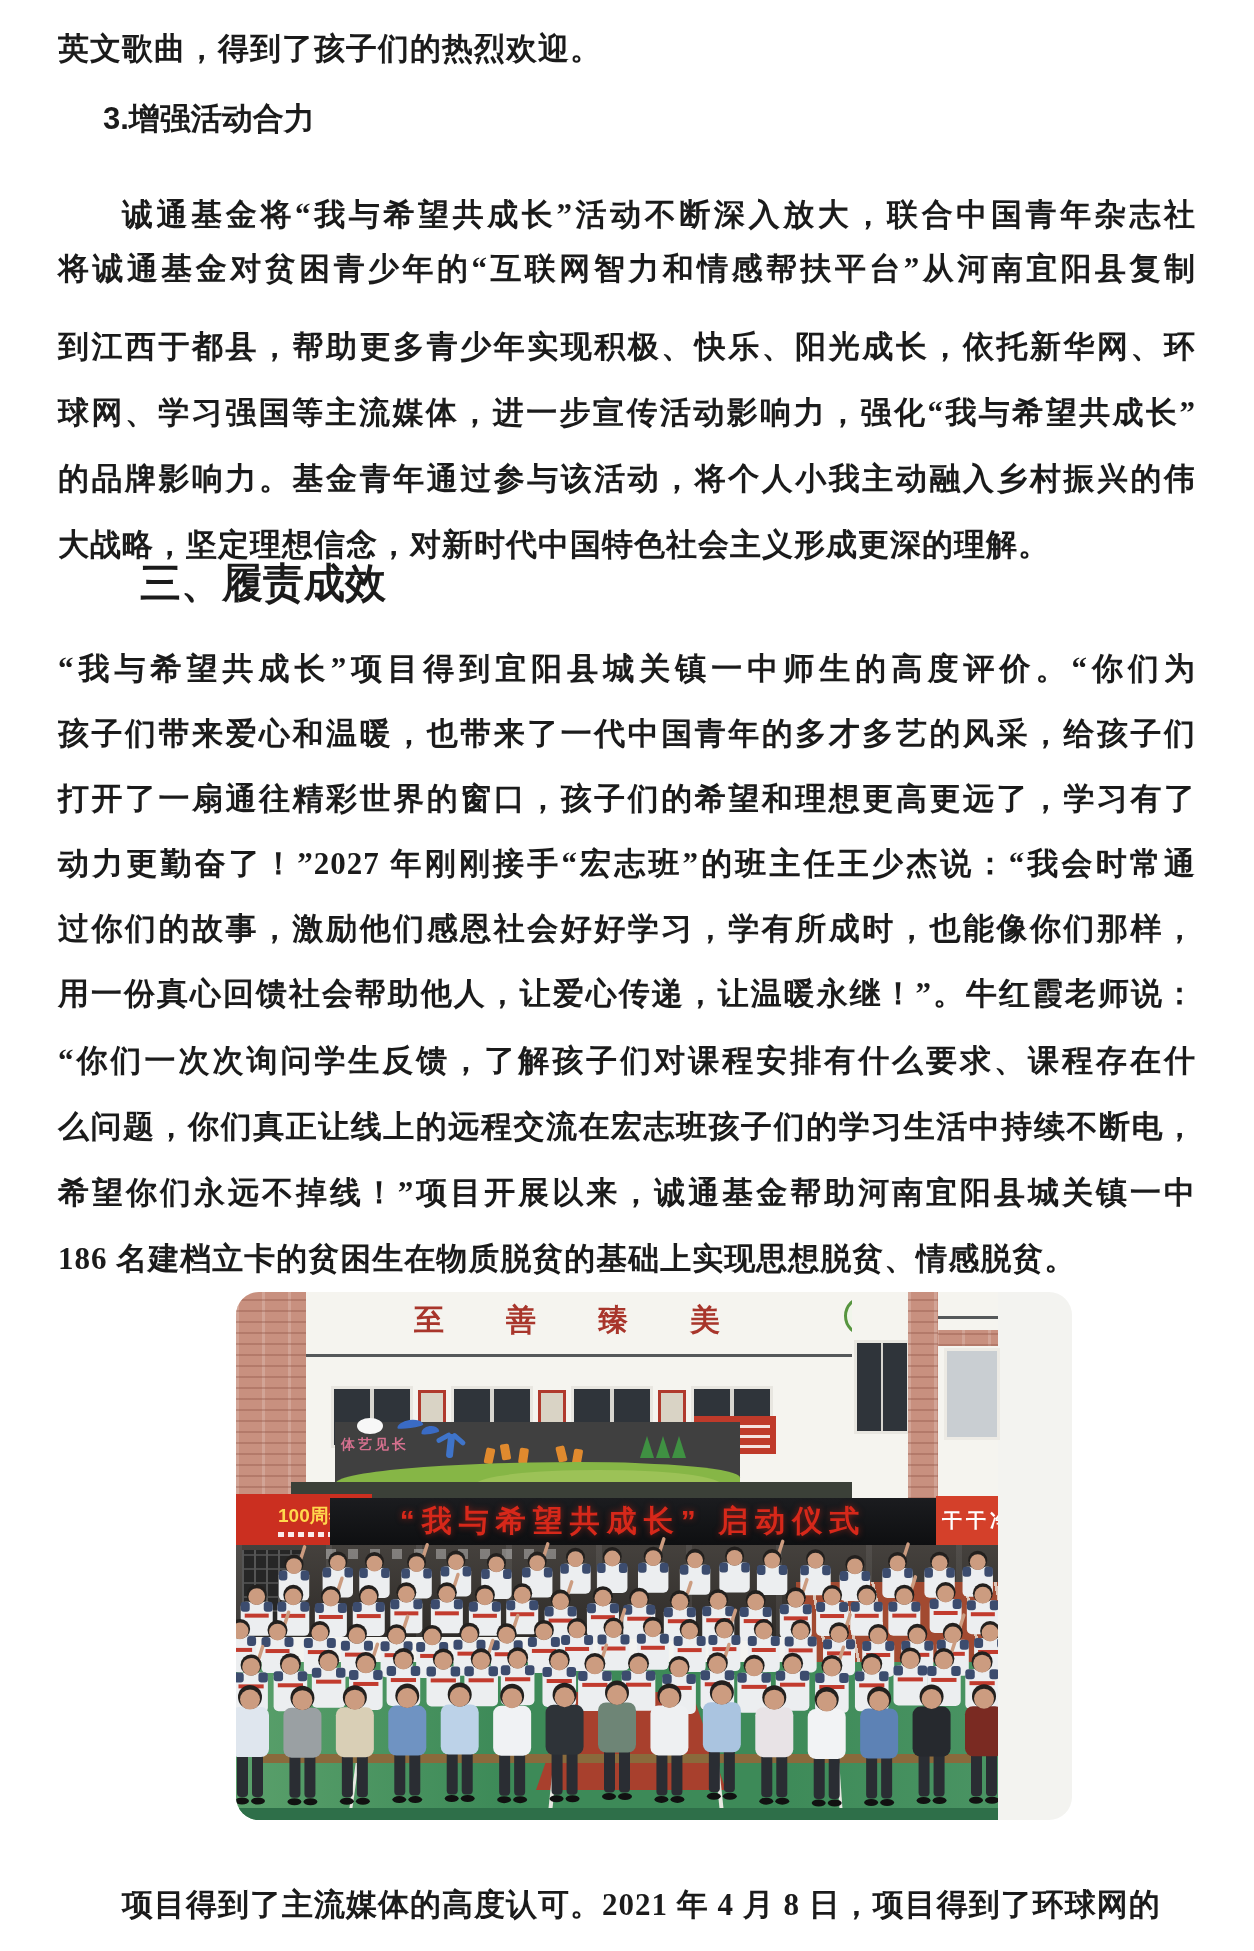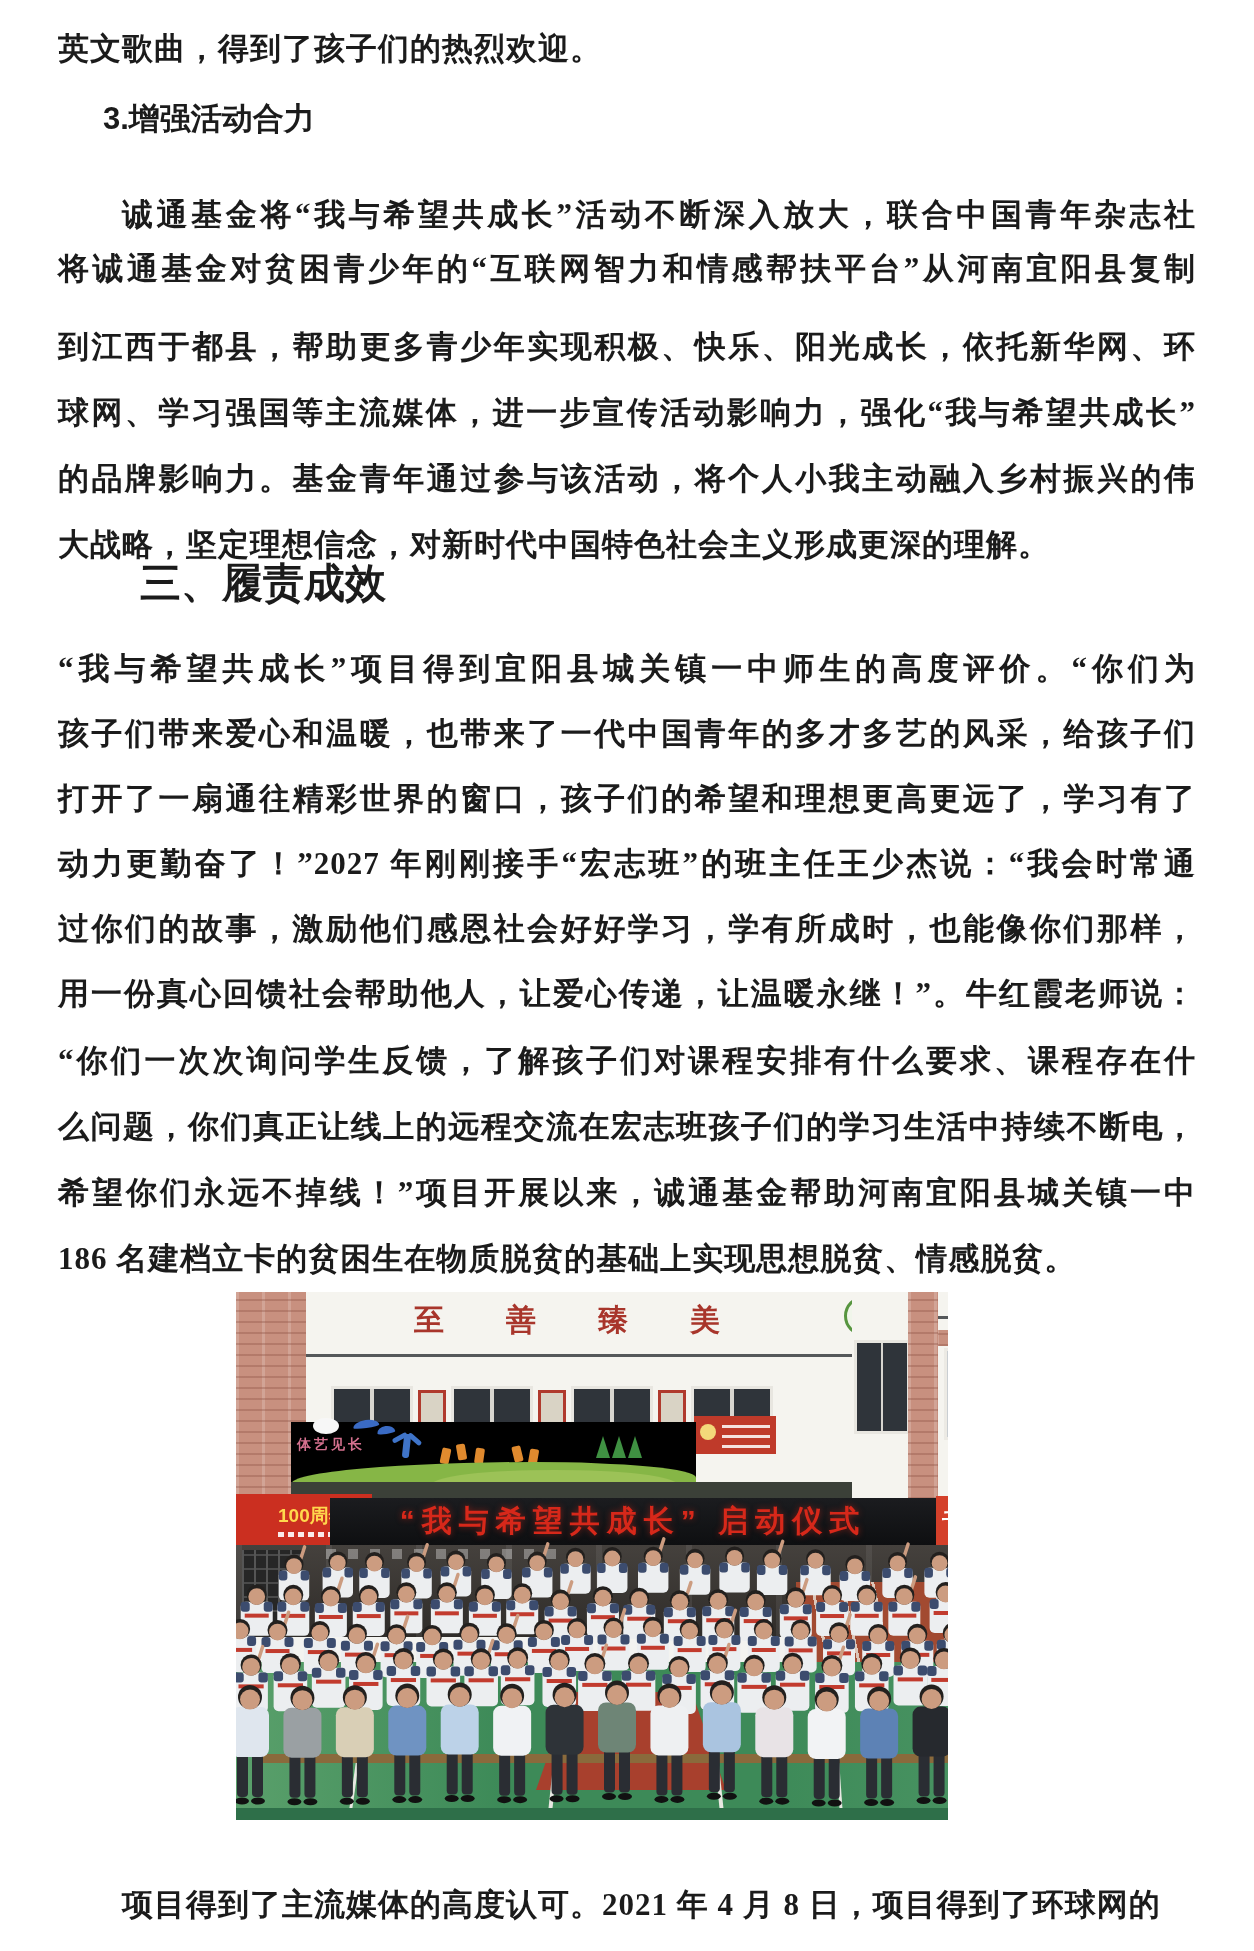--- a/index.html
+++ b/index.html
@@ -7,37 +7,37 @@
         font-family:"Liberation Serif","DejaVu Serif",serif;color:#1b1b1b;}
   .line{position:absolute;left:58px;width:1138px;font-size:31px;line-height:42px;
         letter-spacing:1px;font-weight:bold;}
   .j{text-align:justify;text-align-last:justify;}
   .ind{text-indent:64px;}
   .h1{position:absolute;left:103px;font-family:"Liberation Sans","DejaVu Sans",sans-serif;
       font-weight:700;font-size:31px;}
   .h2{position:absolute;left:140px;font-family:"Liberation Sans","DejaVu Sans",sans-serif;
       font-weight:700;font-size:41px;}
   
-  .photo{position:absolute;left:236px;top:1292px;width:712px;height:528px;background:#f3f3f0;overflow:hidden;}
+  .photo{position:absolute;left:236px;top:1292px;width:836px;height:528px;background:#f3f3f0;overflow:hidden;border-radius:23px;}
   .abs{position:absolute;}
   .brick{background:#c8907f;background-image:repeating-linear-gradient(0deg,rgba(140,80,66,.35) 0 2px,transparent 2px 11px),repeating-linear-gradient(90deg,rgba(255,255,255,.18) 0 3px,transparent 3px 26px);}
   .whitewall{background:#f5f4ef;}
   .motto{font-size:30px;font-weight:700;color:#a8352b;letter-spacing:62px;white-space:nowrap;
          font-family:"Liberation Serif",serif;}
   .emblem{width:34px;height:34px;border-radius:50%;border:3px solid #57953f;background:#f0f5ea;
           display:flex;align-items:center;justify-content:center;font-size:15px;color:#b03a2e;font-weight:700;}
   .rail{height:3px;background:#55585a;}
   .win{background:linear-gradient(90deg,#2f343a 47%,#d8d6d0 47% 53%,#2f343a 53%);border:3px solid #e8e6e0;}
   .winlight{background:#c9ced2;border:3px solid #eceae4;}
   .poster{background:#d9d3c5;border:3px solid #b03a2e;}
   .redsign{background:#bf3a2a;}
   .redsign .stripes{position:absolute;left:28px;top:9px;right:6px;bottom:6px;
      background:repeating-linear-gradient(0deg,rgba(255,255,255,.85) 0 3px,transparent 3px 10px);}
   .redsign .badge{position:absolute;left:6px;top:8px;width:16px;height:16px;border-radius:50%;background:#f3d87a;}
-  .mural{background:#000000;}
+  .mural{background:#404040;margin-left:44px;}
   .grass{position:absolute;bottom:0;height:22px;width:100%;background:#86b646;
          border-radius:60% 40% 0 0/100% 70% 0 0;}
   .grass2{position:absolute;bottom:0;height:14px;width:60%;left:35%;background:#9cc257;
          border-radius:50% 50% 0 0/100% 100% 0 0;}
   .slogan{font-size:14px;font-weight:700;color:#d4708e;letter-spacing:3px;
           font-family:"Liberation Sans",sans-serif;white-space:nowrap;}
   .panda{width:26px;height:16px;border-radius:50%;background:#f7f7f7;
          box-shadow:-6px-2px 0 -4px #222,6px -2px 0 -4px #222;}
   .bird{width:26px;height:8px;background:#3a6bc4;border-radius:50% 50% 50% 50%/80% 80% 20% 20%;transform:rotate(-8deg);}
   .figure{width:7px;height:24px;background:#3f74c9;border-radius:3px;transform:rotate(6deg);}

